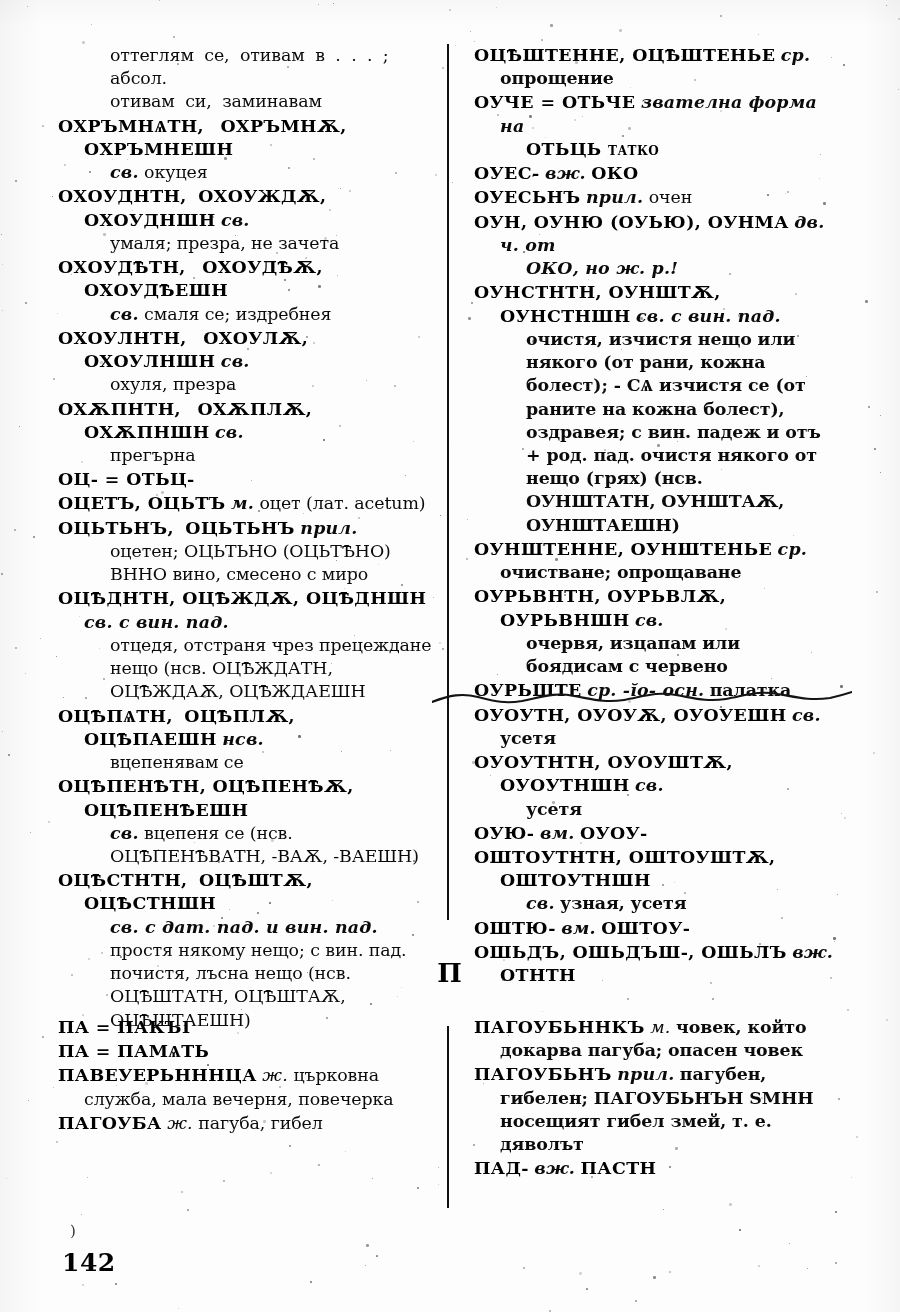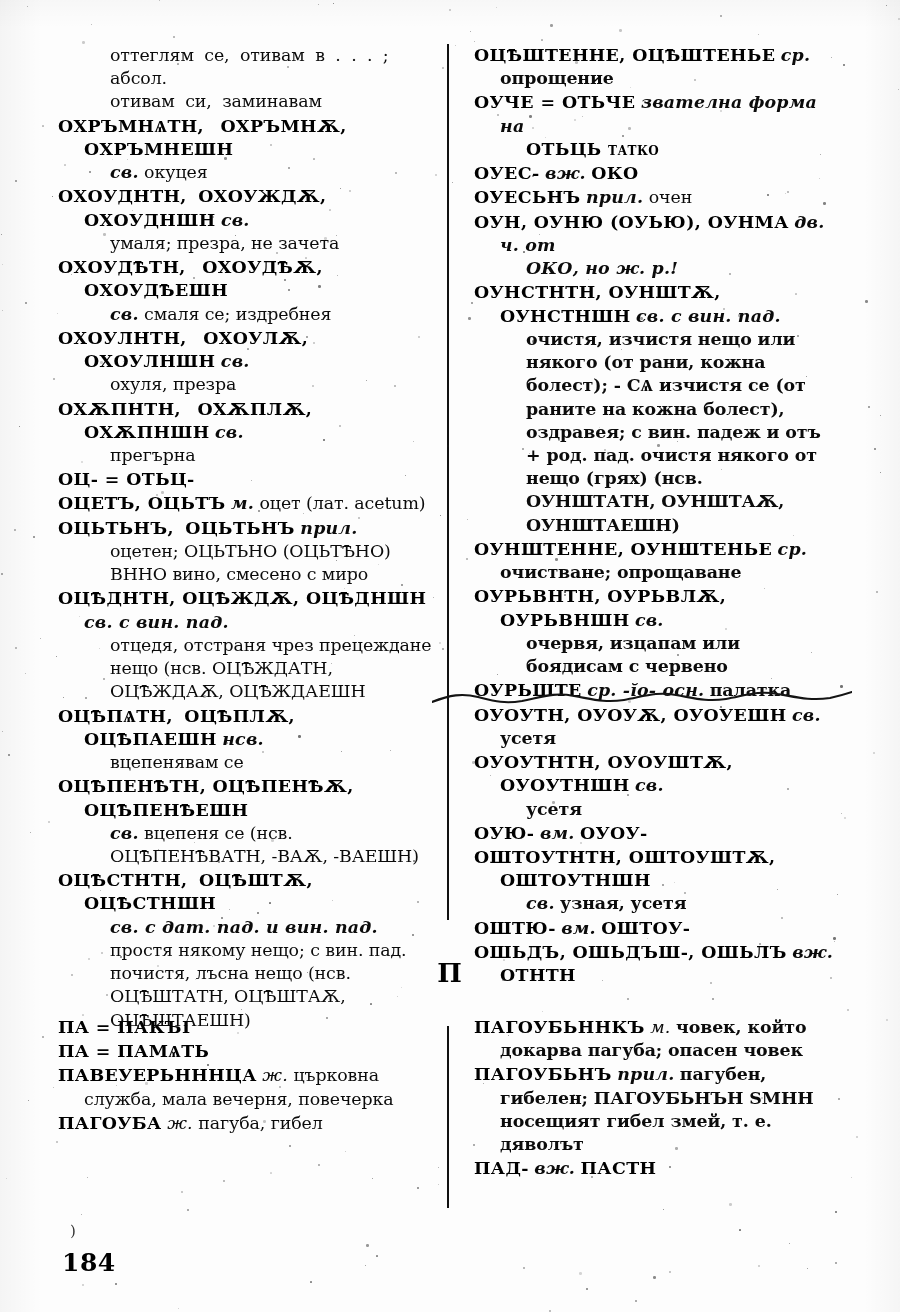--- a/index.html
+++ b/index.html
@@ -420,21 +420,21 @@
       <p class="entry">
         <span class="hw">ПАД-</span>
         <span class="gr">вж.</span>
         <span class="hw">ПАСТН</span>
       </p>
 
     </div>
   </div>
 
   <div id="stray-mark">)</div>
-  <div id="page-number">184</div>
+  <div id="page-number">142</div>
 
   <div id="speckles">
       <span class="spk" style="left:523px;top:1267px;width:2.0px;height:2.0px;opacity:0.40"></span>
       <span class="spk" style="left:57px;top:313px;width:1.0px;height:1.0px;opacity:0.23"></span>
       <span class="spk" style="left:52px;top:196px;width:0.7px;height:0.7px;opacity:0.54"></span>
       <span class="spk" style="left:497px;top:114px;width:2.4px;height:2.4px;opacity:0.35"></span>
       <span class="spk" style="left:886px;top:1019px;width:1.8px;height:1.8px;opacity:0.19"></span>
       <span class="spk" style="left:193px;top:277px;width:2.3px;height:2.3px;opacity:0.44"></span>
       <span class="spk" style="left:370px;top:1003px;width:1.7px;height:1.7px;opacity:0.54"></span>
       <span class="spk" style="left:318px;top:1164px;width:1.8px;height:1.8px;opacity:0.41"></span>

